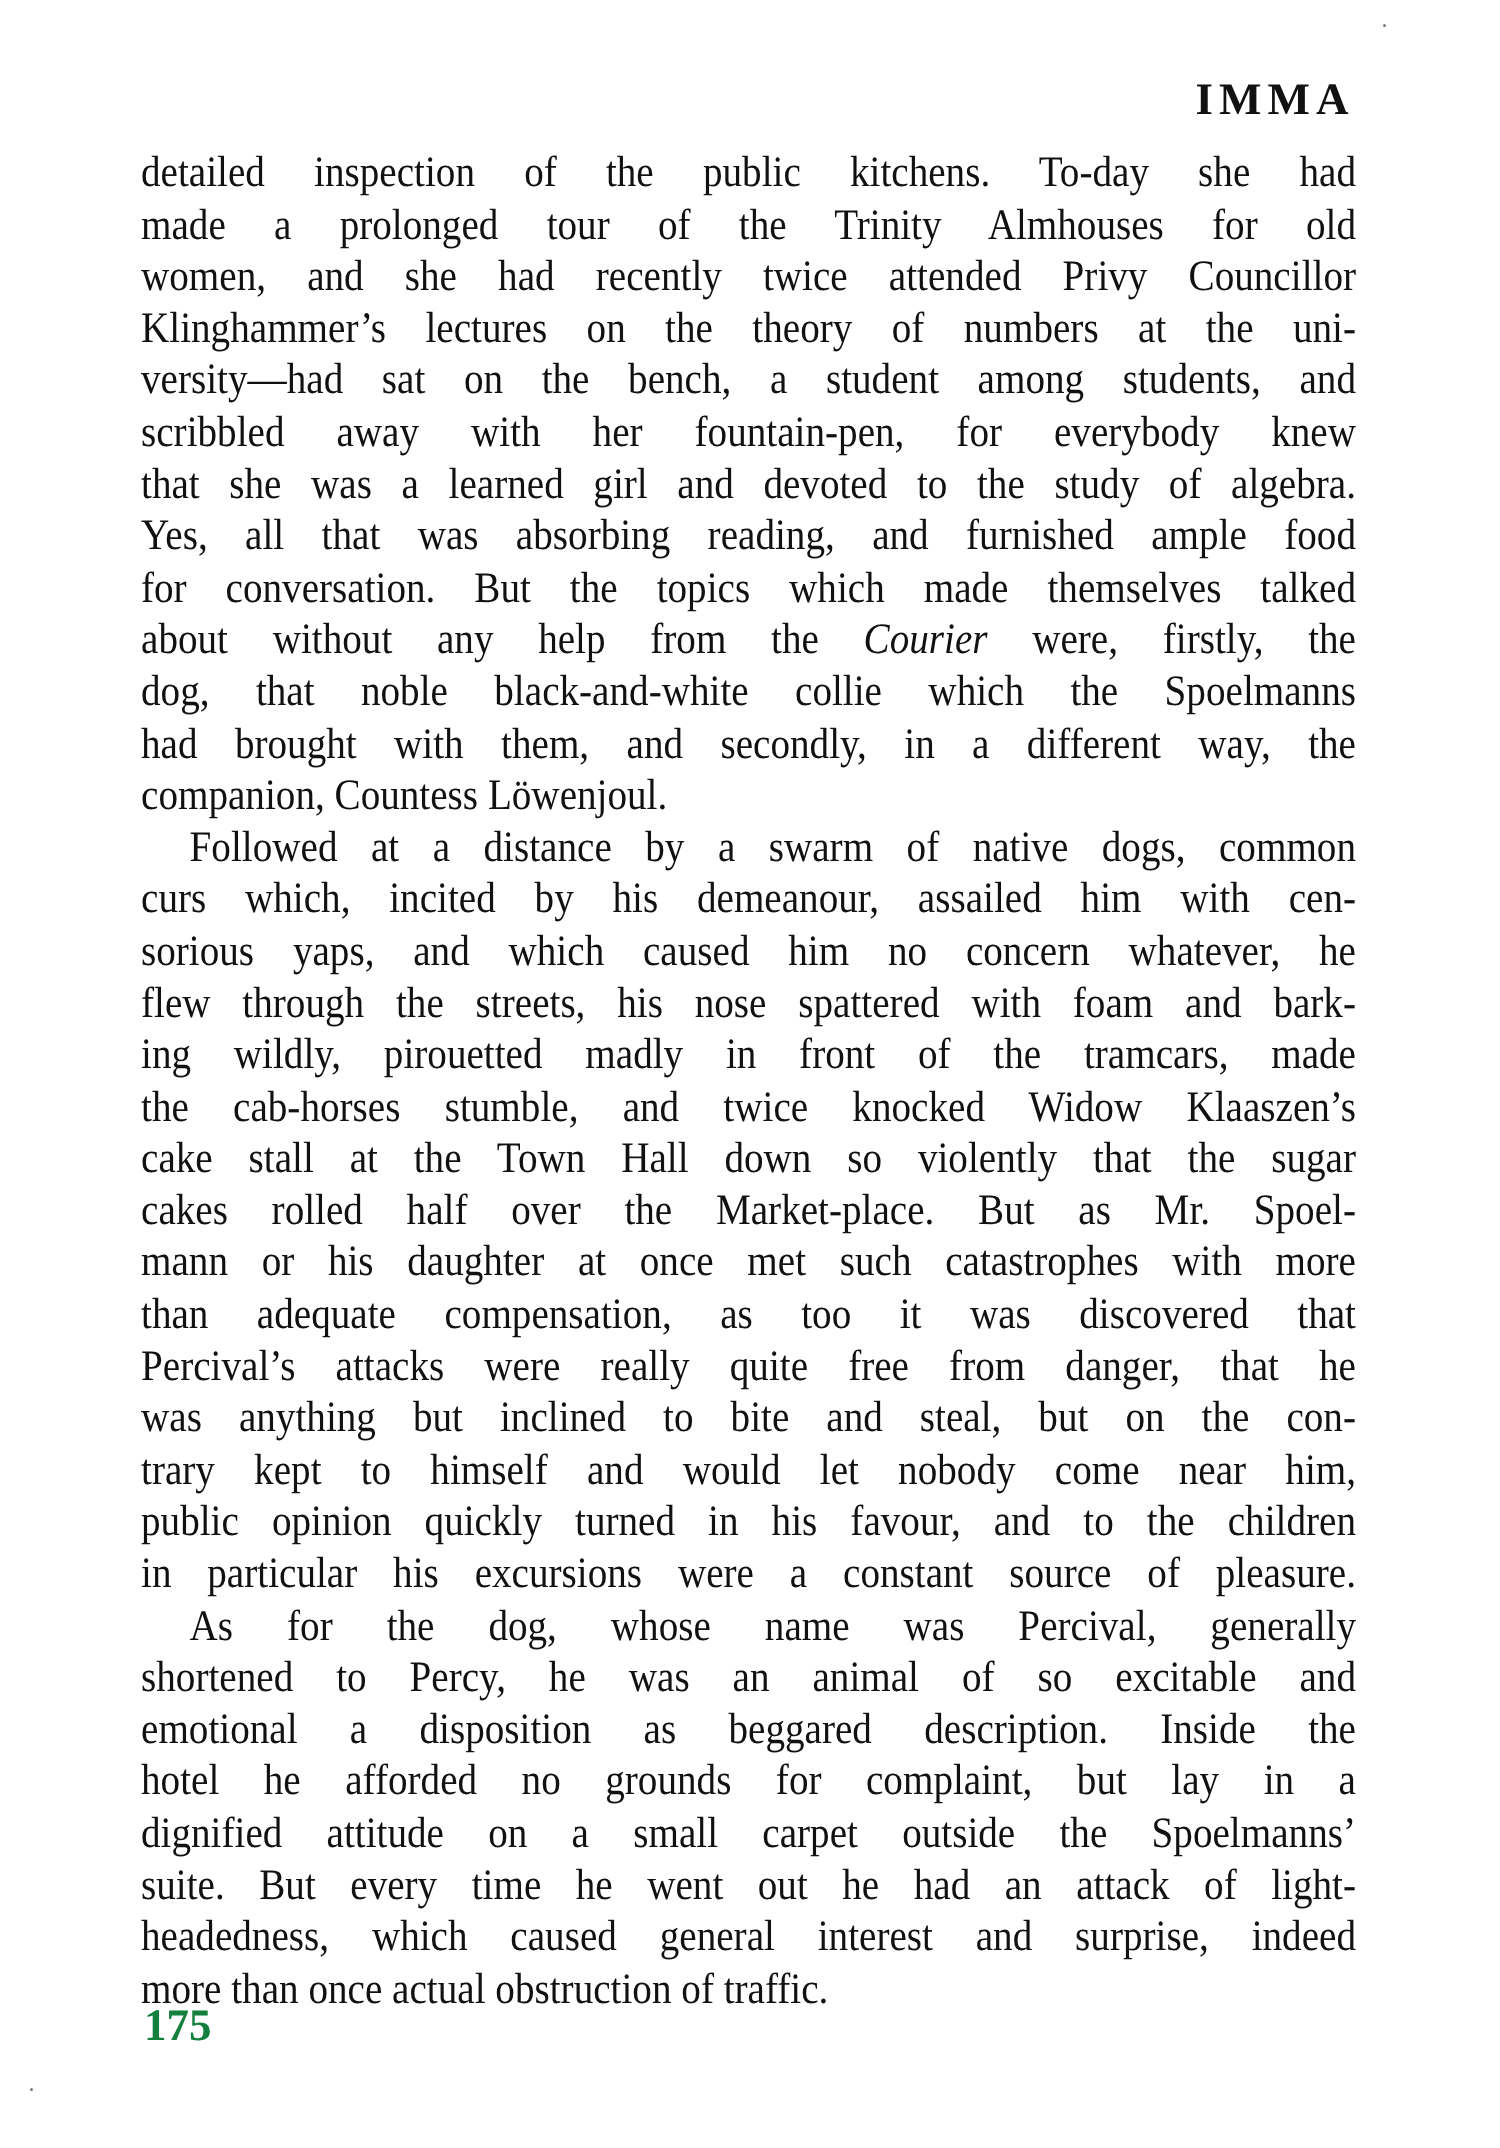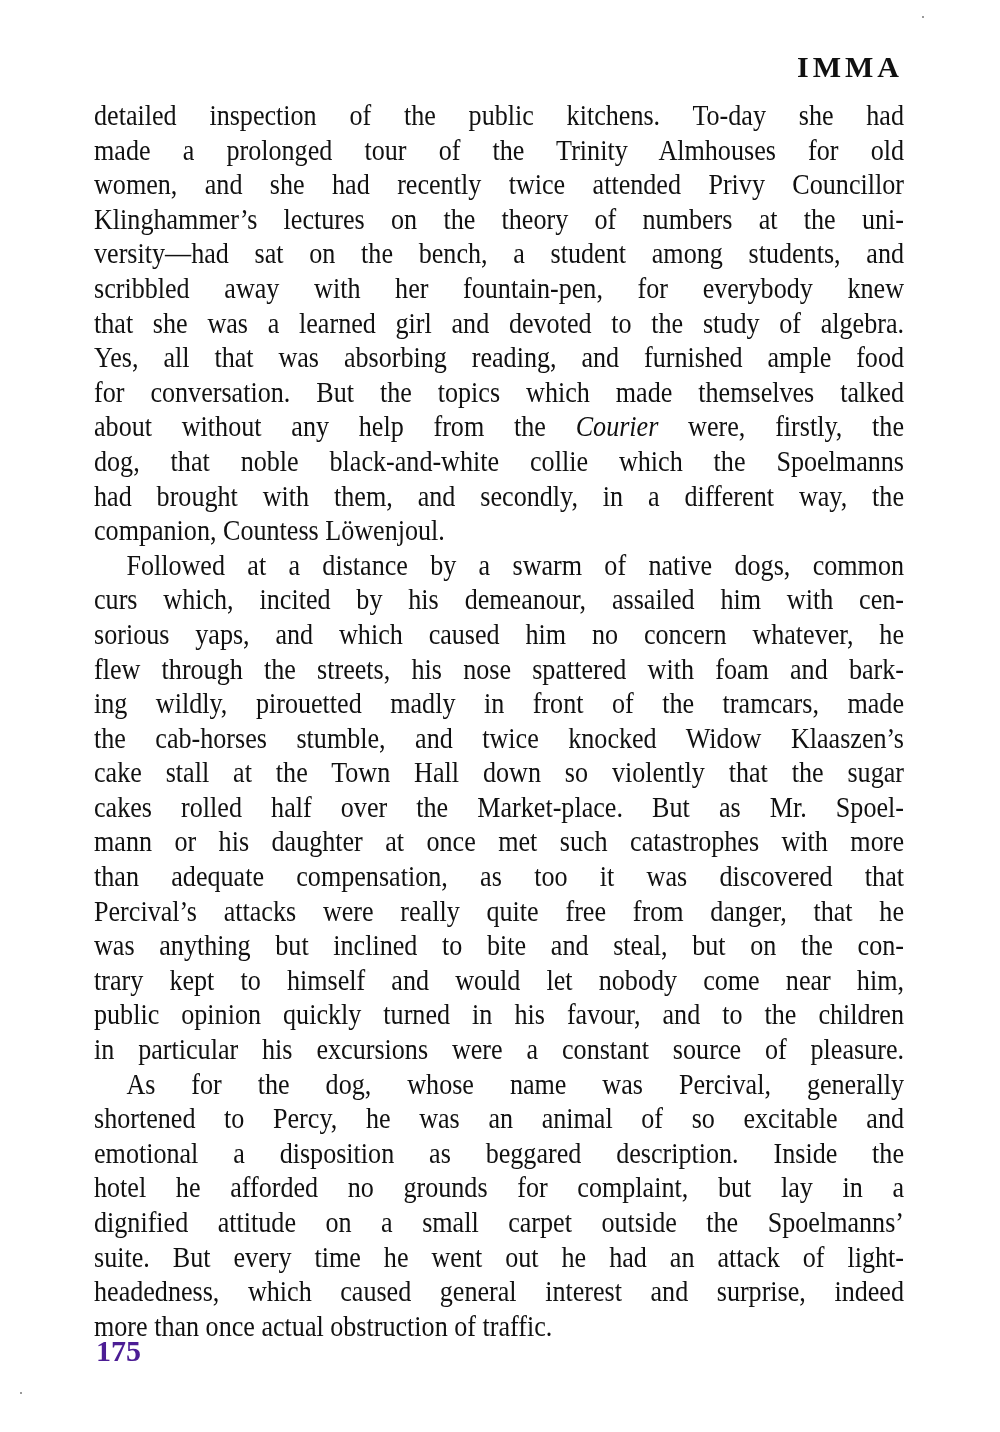--- a/index.html
+++ b/index.html
@@ -20,21 +20,21 @@
     display: block; height: 34.6px; line-height: 34.6px;
     font-size: 29px; text-align: justify; text-align-last: justify;
     white-space: nowrap; overflow: visible;
     transform: scaleX(0.9); transform-origin: left center; width: 900px;
   }
   .line.last { text-align-last: left; }
   .line.indent { text-indent: 36px; }
   .it { font-style: italic; }
   .folio {
     position: absolute; left: 96px; top: 1334px;
-    font-size: 30px; font-weight: bold; color: #4c1d95;
+    font-size: 30px; font-weight: bold; color: #15803d;
   }
   .speck { position: absolute; width: 2px; height: 2px; background: #777; border-radius: 1px; }
 </style>
 </head>
 <body>
 
 <div class="page">
 
   <div class="running-head">IMMA</div>
 

